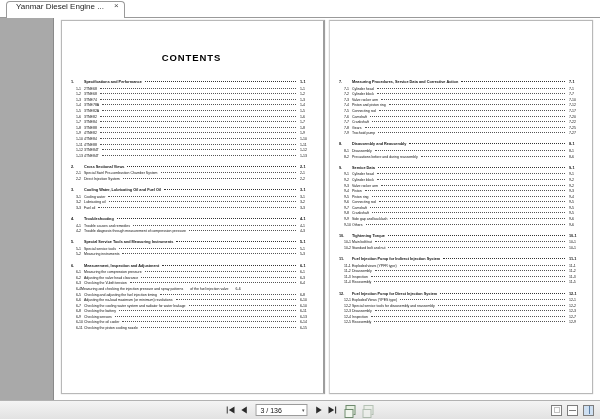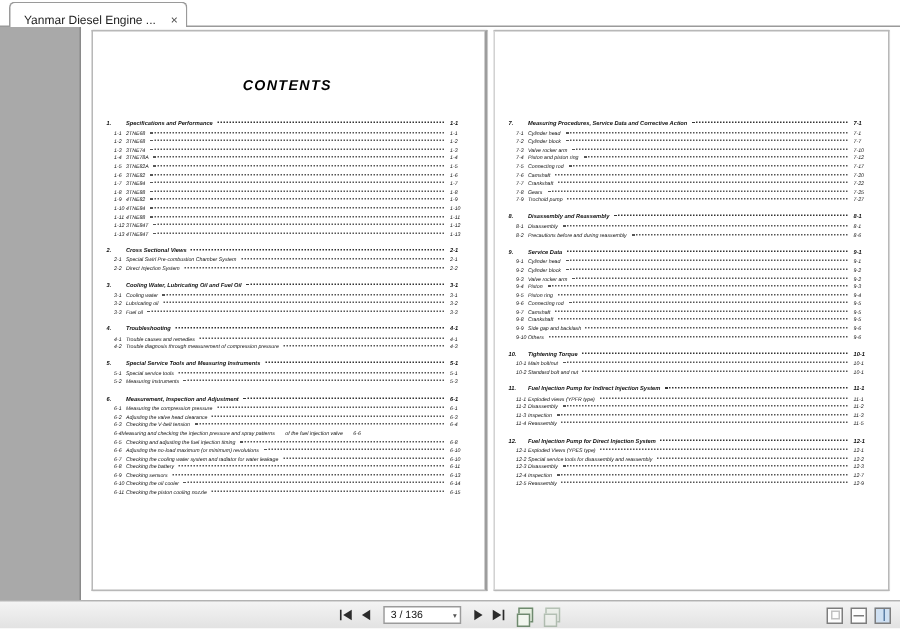--- a/index.html
+++ b/index.html
@@ -19,21 +19,21 @@
     align-items: flex-end;
     padding-left: 6px;
   }
   .tab {
     height: 17px;
     background: #ffffff;
     border: 1px solid #9a9a9a;
     border-bottom: none;
     border-radius: 4px 4px 0 0;
     display: flex;
-    align-items: flex-end;
+    align-items: flex-start;
     padding: 0 5px 0 9px;
     gap: 10px;
     position: relative;
     top: 1px;
   }
   .tab-label {
     font-size: 8px;
     color: #1d1d1d;
     white-space: nowrap;
   }
@@ -63,21 +63,20 @@
     justify-content: center;
     padding-top: 2px;
     overflow: hidden;
     position: relative;
   }
 
   .spread {
     display: flex;
     gap: 4px;
     height: 374px;
-    font-style: italic;
   }
   .page {
     width: 264px;
     height: 374px;
     background: #ffffff;
     border: 1px solid #b8b8b8;
     box-shadow: 0 0 1px rgba(0,0,0,.25);
     position: relative;
     padding: 0;
   }

